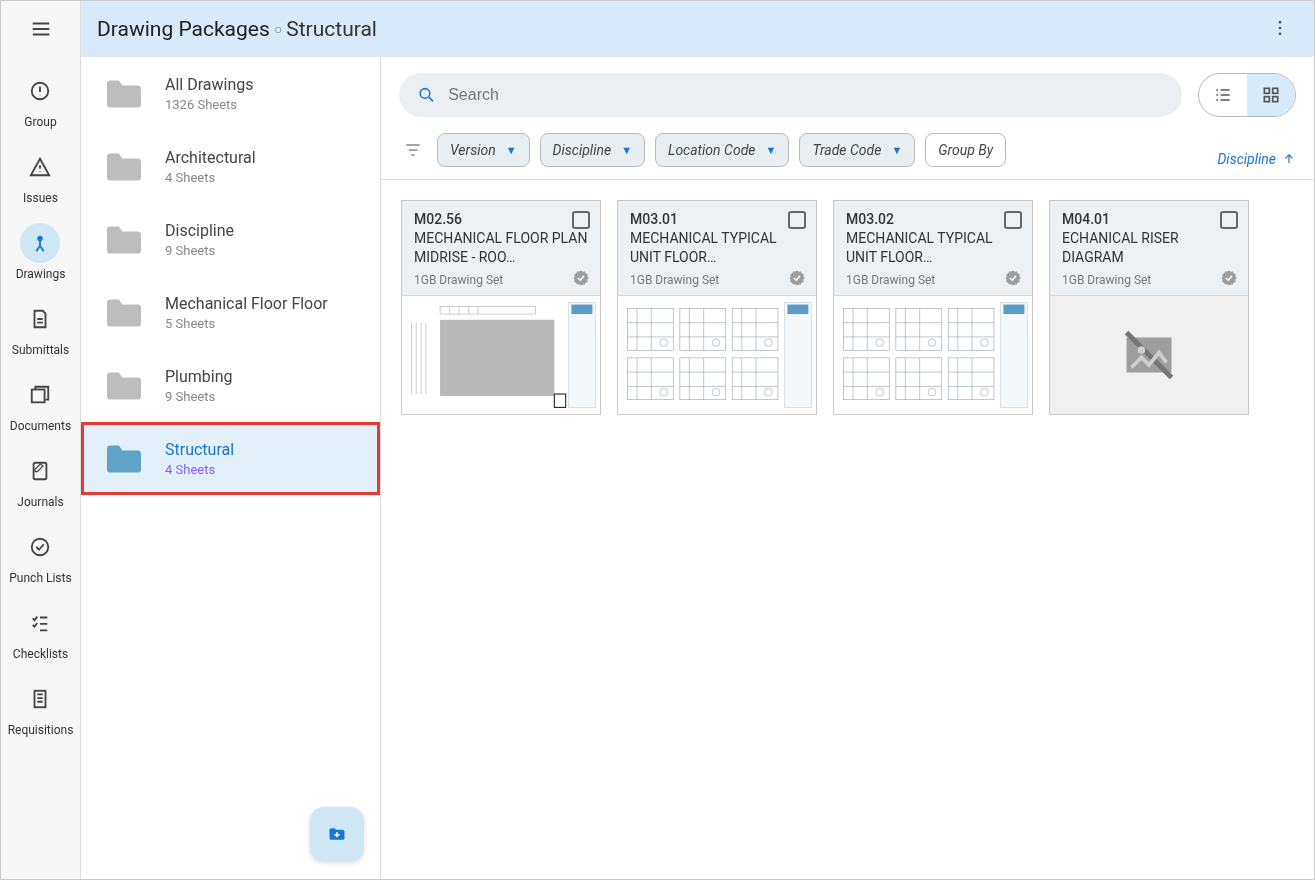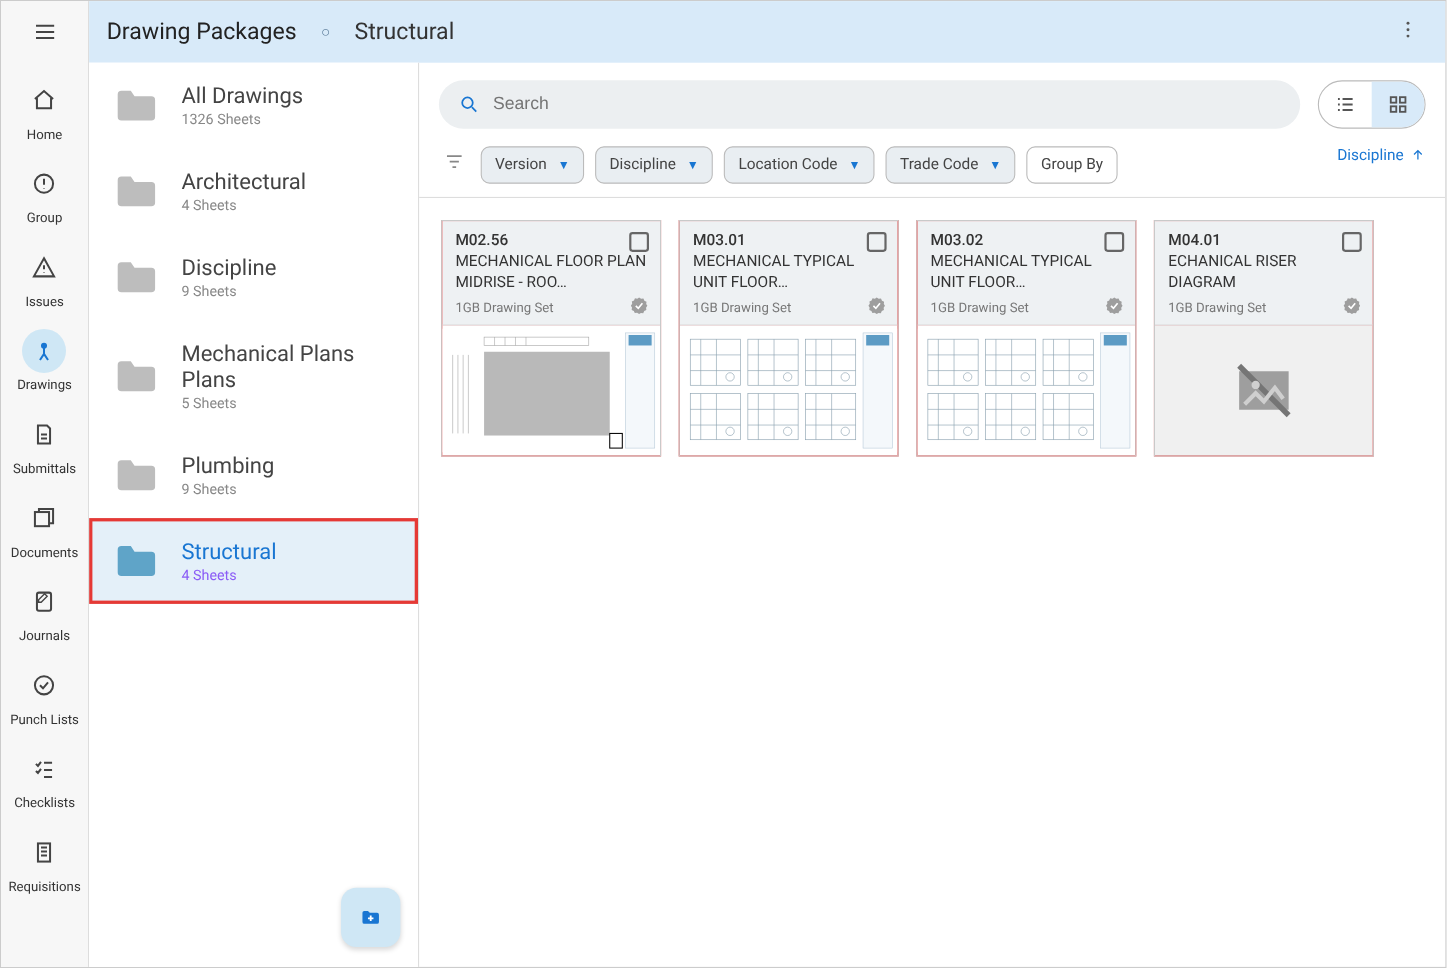--- a/index.html
+++ b/index.html
@@ -55,21 +55,21 @@
   
   .main-col { flex: 1; display: flex; flex-direction: column; min-width: 0; }
 
   
   .header {
     height: 56px;
     background: #d8eaf9;
     display: flex;
     align-items: center;
     padding: 0 16px;
-    gap: 22px;
+    gap: 4px;
   }
   .header .title { font-size: 21px; font-weight: 400; color: #222; }
   .header .sep { color: #5e7e9c; font-size: 14px; }
   .header .sub { font-size: 21px; color: #333; }
   .header .spacer { flex: 1; }
   .header .menu-dots { cursor: pointer; padding: 8px; }
 
   
   .body-split { flex: 1; display: flex; min-height: 0; }
 
@@ -82,21 +82,21 @@
     background: #fff;
   }
   .folder-item {
     display: flex;
     align-items: center;
     gap: 20px;
     padding: 18px 22px;
     cursor: pointer;
   }
   .folder-item .folder-icon { width: 42px; height: 34px; flex-shrink: 0; }
-  .folder-item .folder-texts .name { font-size: 20px; color: #444; }
+  .folder-item .folder-texts .name { font-size: 16px; color: #444; }
   .folder-item .folder-texts .count { font-size: 13px; color: #888; margin-top: 3px; }
   .folder-item.selected { background: #e4f0f9; outline: 3px solid #e53935; outline-offset: -3px; }
   .folder-item.selected .name { color: #1976d2; }
   .folder-item.selected .count { color: #8b5cf6; }
   .folder-item.selected .folder-icon path { fill: #5fa4c8; }
 
   .fab {
     position: absolute;
     right: 16px;
     bottom: 18px;
@@ -134,23 +134,24 @@
     overflow: hidden;
   }
   .view-toggle .seg {
     width: 48px; height: 42px;
     display: flex; align-items: center; justify-content: center;
     cursor: pointer;
   }
   .view-toggle .seg.active { background: #d8eaf9; }
 
   .toolbar2 {
-    display: flex; align-items: flex-start; gap: 10px;
+    display: flex; align-items: flex-end; gap: 10px;
     padding: 8px 18px 12px;
     border-bottom: 1px solid #ddd;
+    font-style: italic;
   }
   .filter-icon { padding: 4px; color: #888; }
   .chip {
     height: 34px;
     padding: 0 12px;
     border: 1px solid #bbb;
     border-radius: 8px;
     background: #e9eef2;
     display: flex; align-items: center; gap: 10px;
     font-size: 14px; color: #444;
@@ -213,28 +214,20 @@
 
 <div class="app">
 
   <div class="nav-rail">
     <div class="hamburger">
       <svg width="22" height="22" viewBox="0 0 24 24">
           <path d="M3 6h18M3 12h18M3 18h18" stroke="#444" stroke-width="2"></path>
         </svg>
     </div>
     <div id="nav-items">
-        <div class="nav-item">
-          <div class="icon-wrap">
-            <svg viewBox="0 0 24 24">
-              <path d="M3 11l9-8 9 8M5 10v10h14V10" stroke="#444" stroke-width="2" fill="none"></path>
-            </svg>
-          </div>
-          <span>Home</span>
-        </div>
         <div class="nav-item">
           <div class="icon-wrap">
             <svg viewBox="0 0 24 24">
               <circle cx="12" cy="12" r="9" stroke="#444" stroke-width="2" fill="none"></circle>
               <path d="M12 7v6M12 16.5v.5" stroke="#444" stroke-width="2"></path>
             </svg>
           </div>
           <span>Group</span>
         </div>
         <div class="nav-item">
@@ -360,21 +353,21 @@
     <div class="folder-texts">
       <div class="name">Discipline</div>
       <div class="count">9 Sheets</div>
     </div>
             </div>
             <div class="folder-item">
     <svg class="folder-icon" viewBox="0 0 24 20">
       <path d="M2 4a2 2 0 0 1 2-2h5l2 3h9a2 2 0 0 1 2 2v9a2 2 0 0 1-2 2H4a2 2 0 0 1-2-2z" fill="#bdbdbd"></path>
     </svg>
     <div class="folder-texts">
-      <div class="name">Mechanical Plans Plans</div>
+      <div class="name">Mechanical Floor Floor</div>
       <div class="count">5 Sheets</div>
     </div>
             </div>
             <div class="folder-item">
     <svg class="folder-icon" viewBox="0 0 24 20">
       <path d="M2 4a2 2 0 0 1 2-2h5l2 3h9a2 2 0 0 1 2 2v9a2 2 0 0 1-2 2H4a2 2 0 0 1-2-2z" fill="#bdbdbd"></path>
     </svg>
     <div class="folder-texts">
       <div class="name">Plumbing</div>
       <div class="count">9 Sheets</div>

